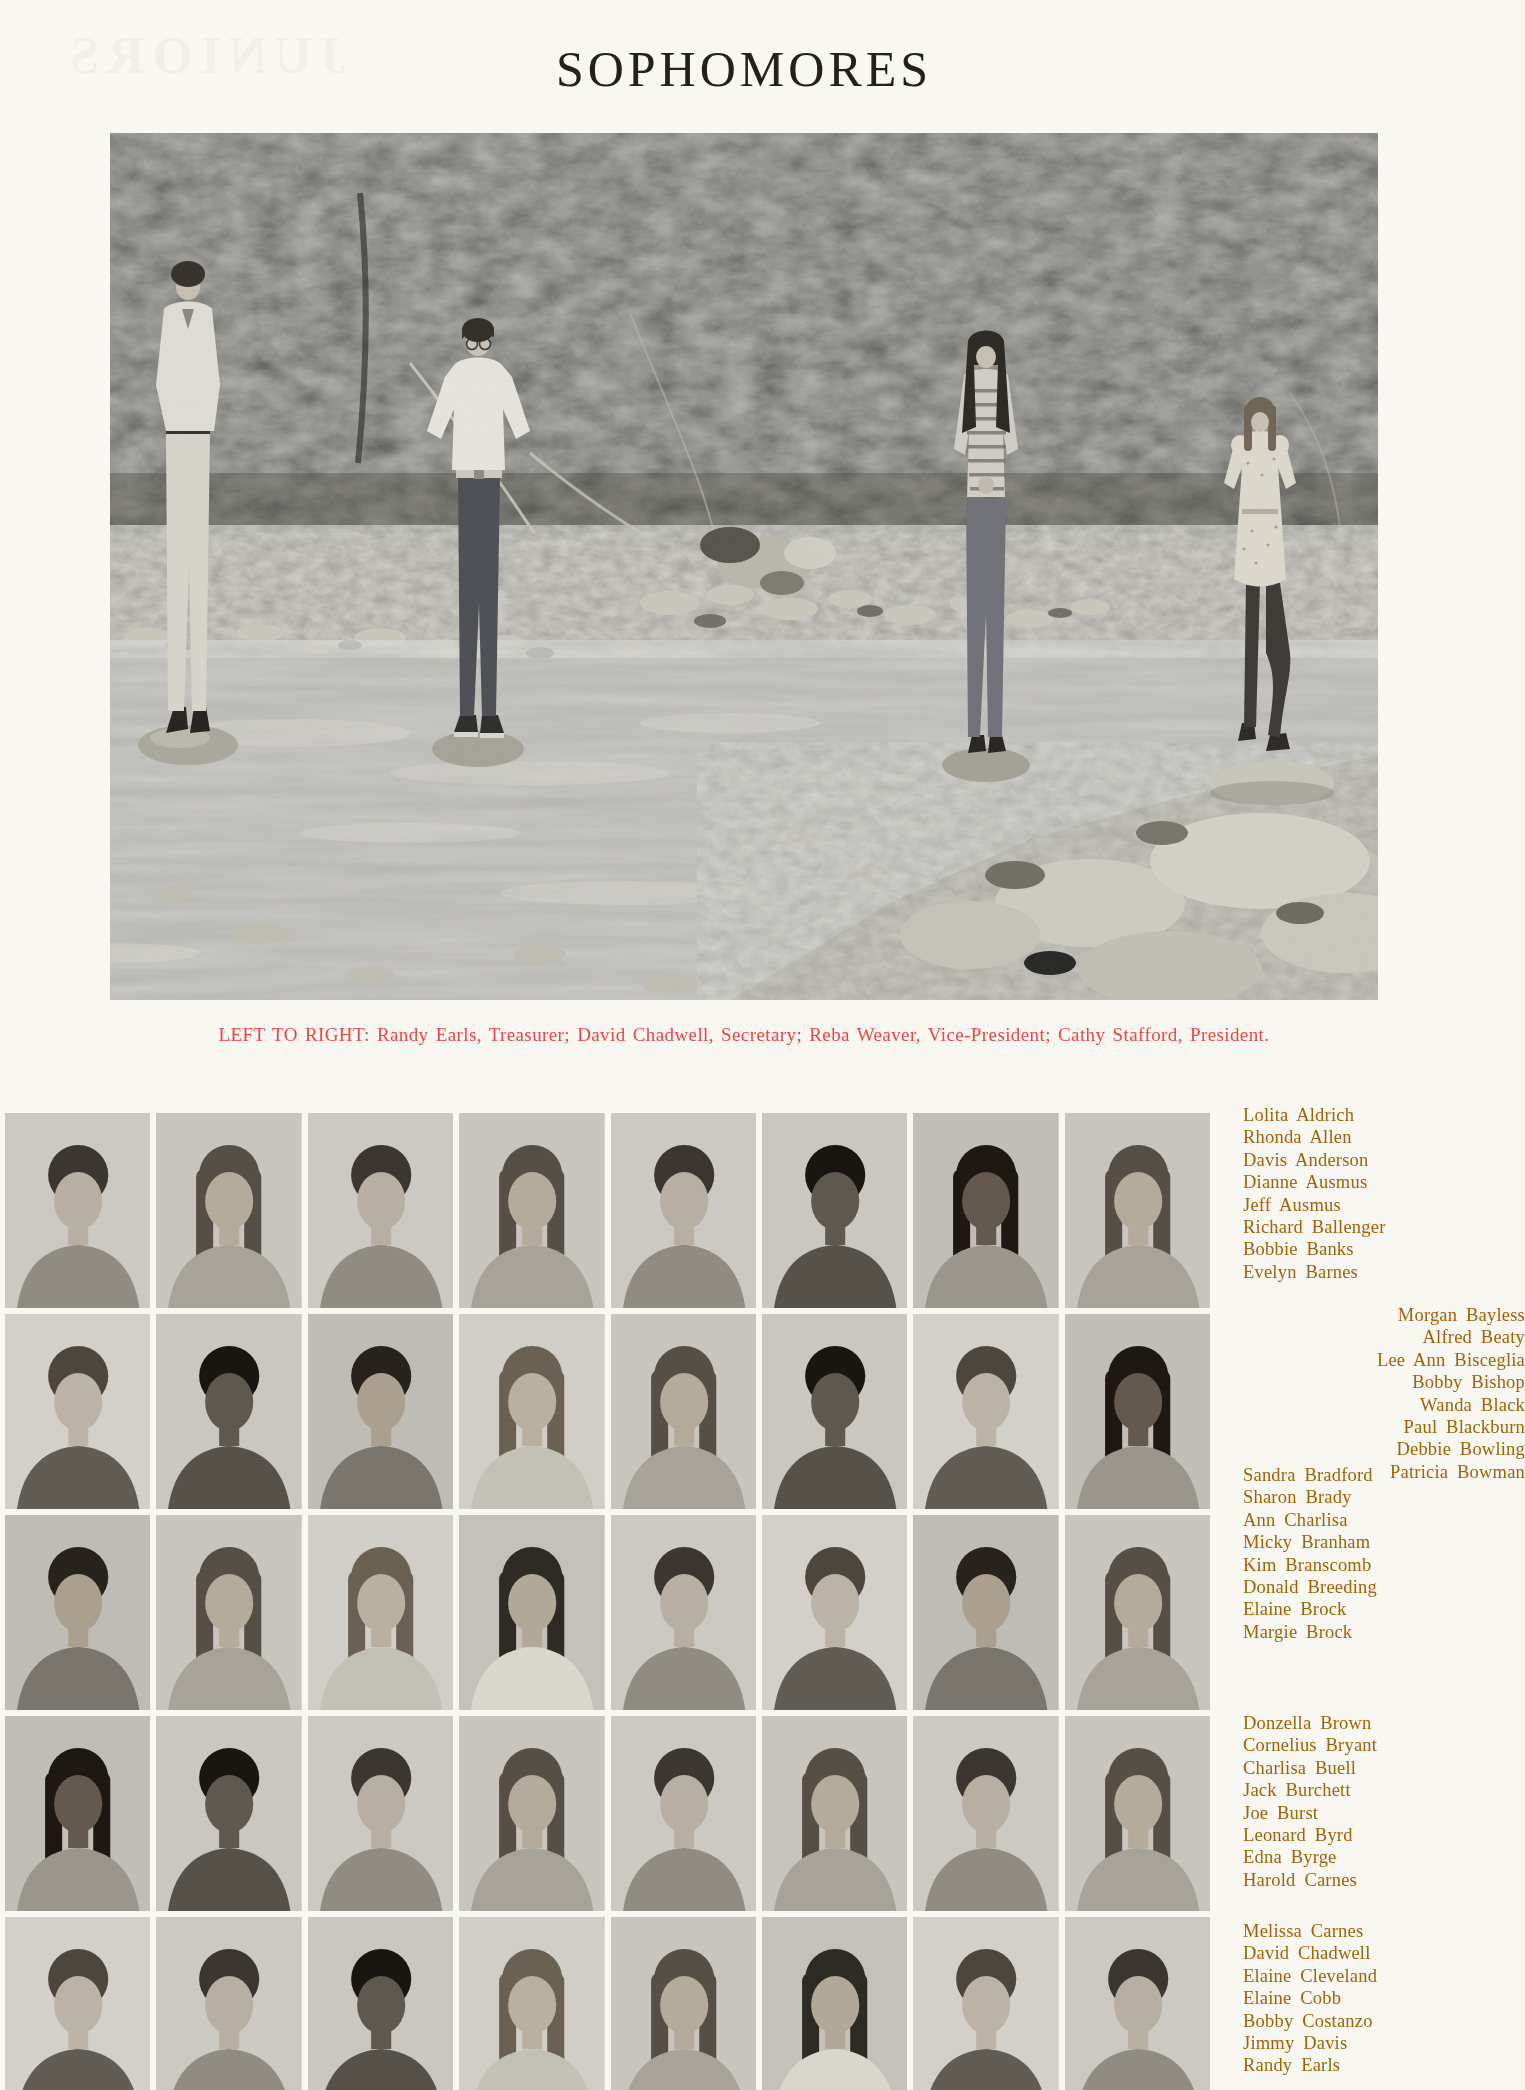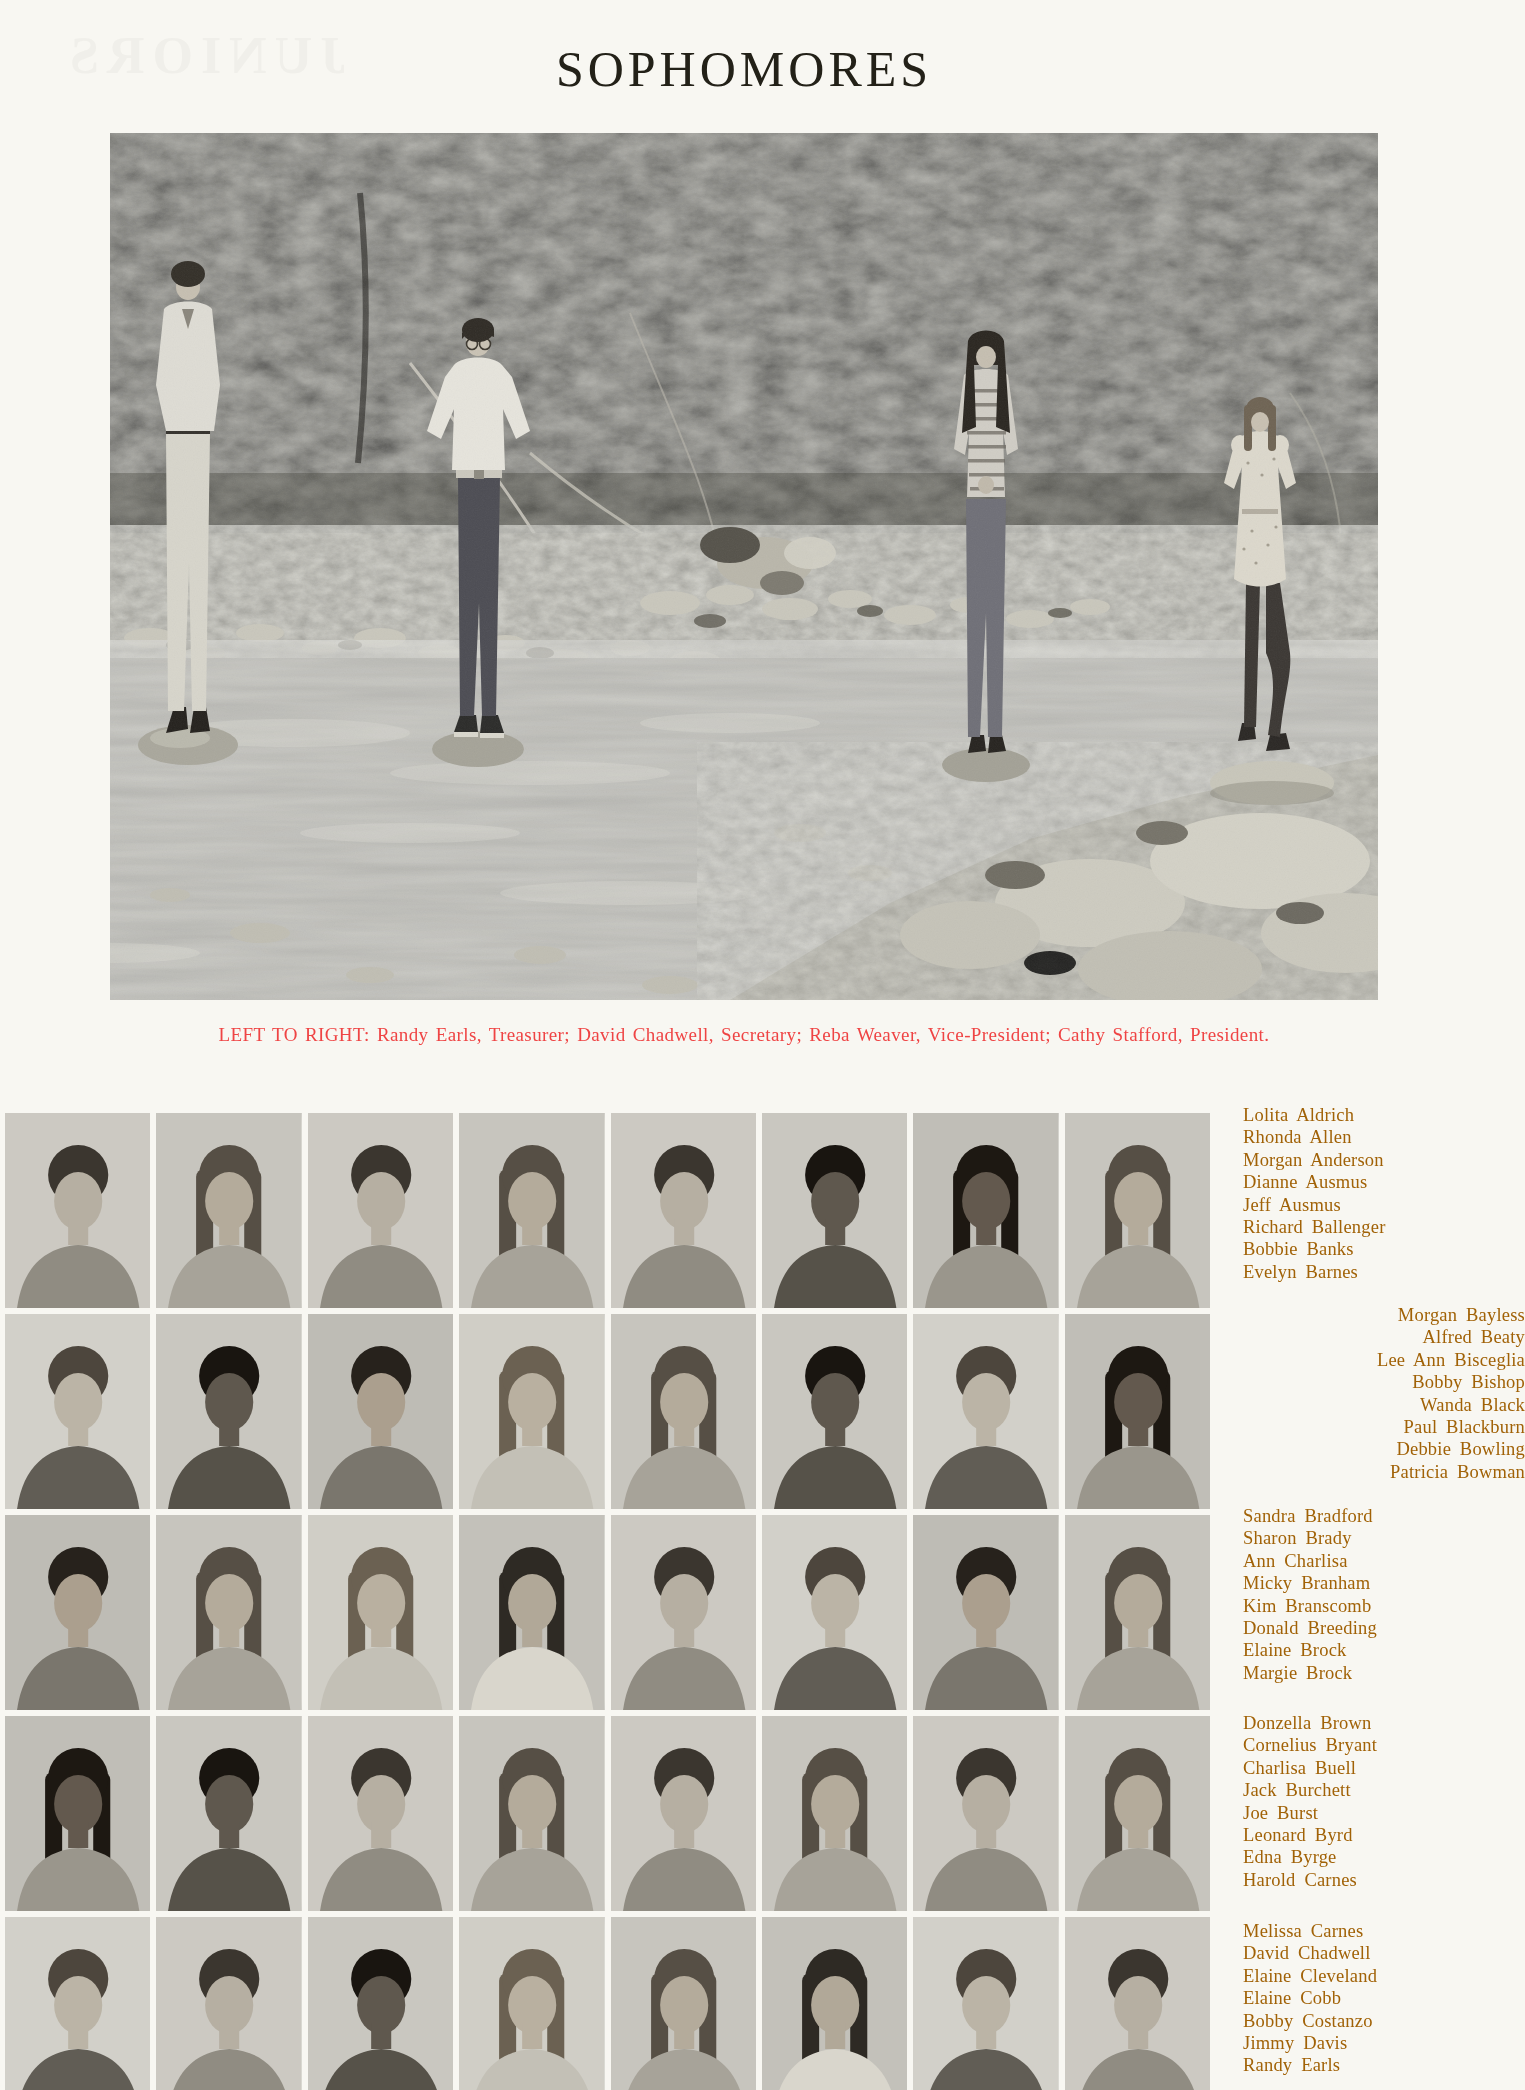--- a/index.html
+++ b/index.html
@@ -51,21 +51,21 @@
   .portrait svg{display:block;width:100%;height:100%;}
   .roster{
     position:absolute;left:1243px;top:0;width:282px;height:2090px;
   }
   .roster-group{
     position:absolute;left:0;width:282px;
     font-size:18.5px;line-height:22.4px;
     letter-spacing:.2px;word-spacing:4px;
     color:#a16207;
   }
-  .g1{top:1104px;} .g2{top:1304px;text-align:right;} .g3{top:1505px;} .g4{top:1712px;} .g5{top:1920px;}
+  .g1{top:1104px;} .g2{top:1304px;text-align:right;} .g3{top:1464px;} .g4{top:1712px;} .g5{top:1920px;}
   .name-line{white-space:nowrap;}
 </style>
 </head>
 <body>
 
 <div class="page">
 
   <div class="ghost">JUNIORS</div>
 
   <h1 class="title">SOPHOMORES</h1>
@@ -674,21 +674,21 @@
           <rect x="63" y="106" width="20" height="26" fill="#b6afa2"></rect>
           <path d="M12,195 C18,152 42,134 73,132 C104,134 128,152 134,195 Z" fill="#908c82"></path>
         </svg>
       </div>
     </div>
 
   <div class="roster">
     <div class="roster-group g1">
         <div class="name-line">Lolita Aldrich</div>
         <div class="name-line">Rhonda Allen</div>
-        <div class="name-line">Morgan Anderson</div>
+        <div class="name-line">Davis Anderson</div>
         <div class="name-line">Dianne Ausmus</div>
         <div class="name-line">Jeff Ausmus</div>
         <div class="name-line">Richard Ballenger</div>
         <div class="name-line">Bobbie Banks</div>
         <div class="name-line">Evelyn Barnes</div>
       </div>
     <div class="roster-group g2">
         <div class="name-line">Morgan Bayless</div>
         <div class="name-line">Alfred Beaty</div>
         <div class="name-line">Lee Ann Bisceglia</div>

